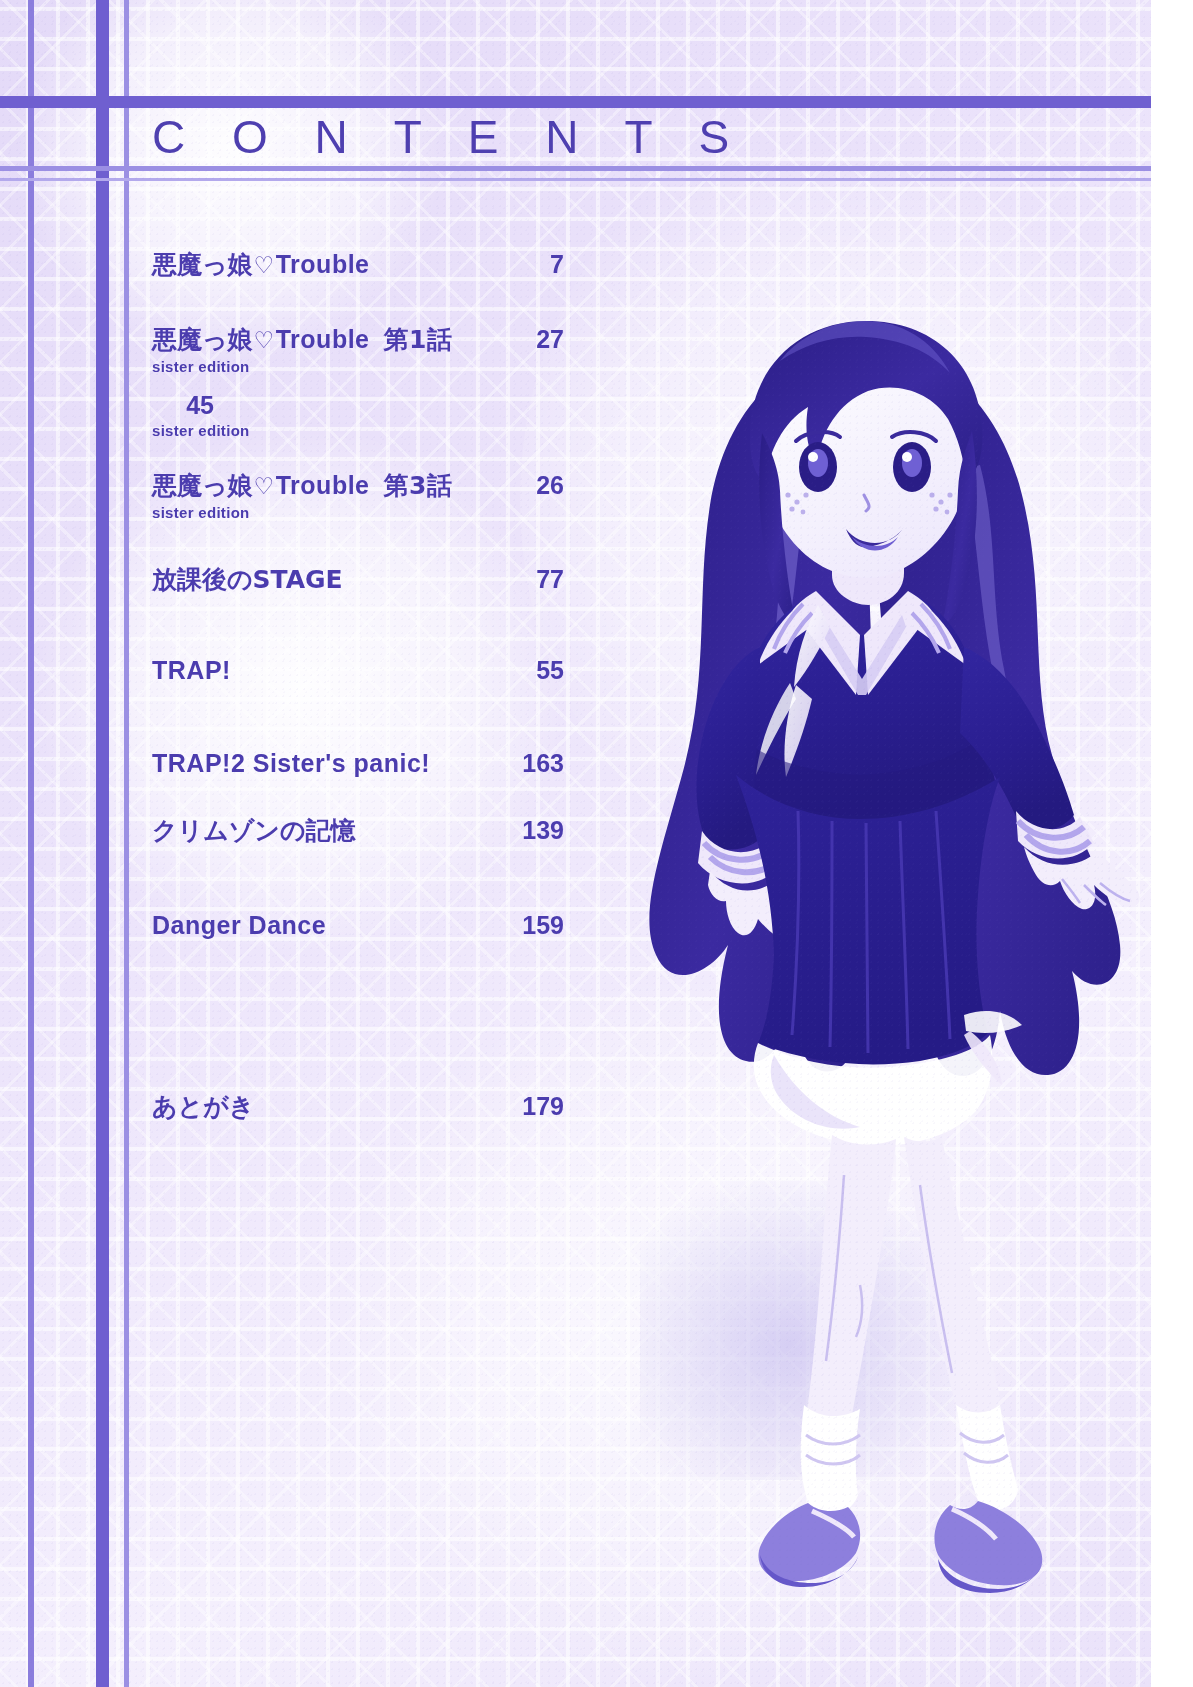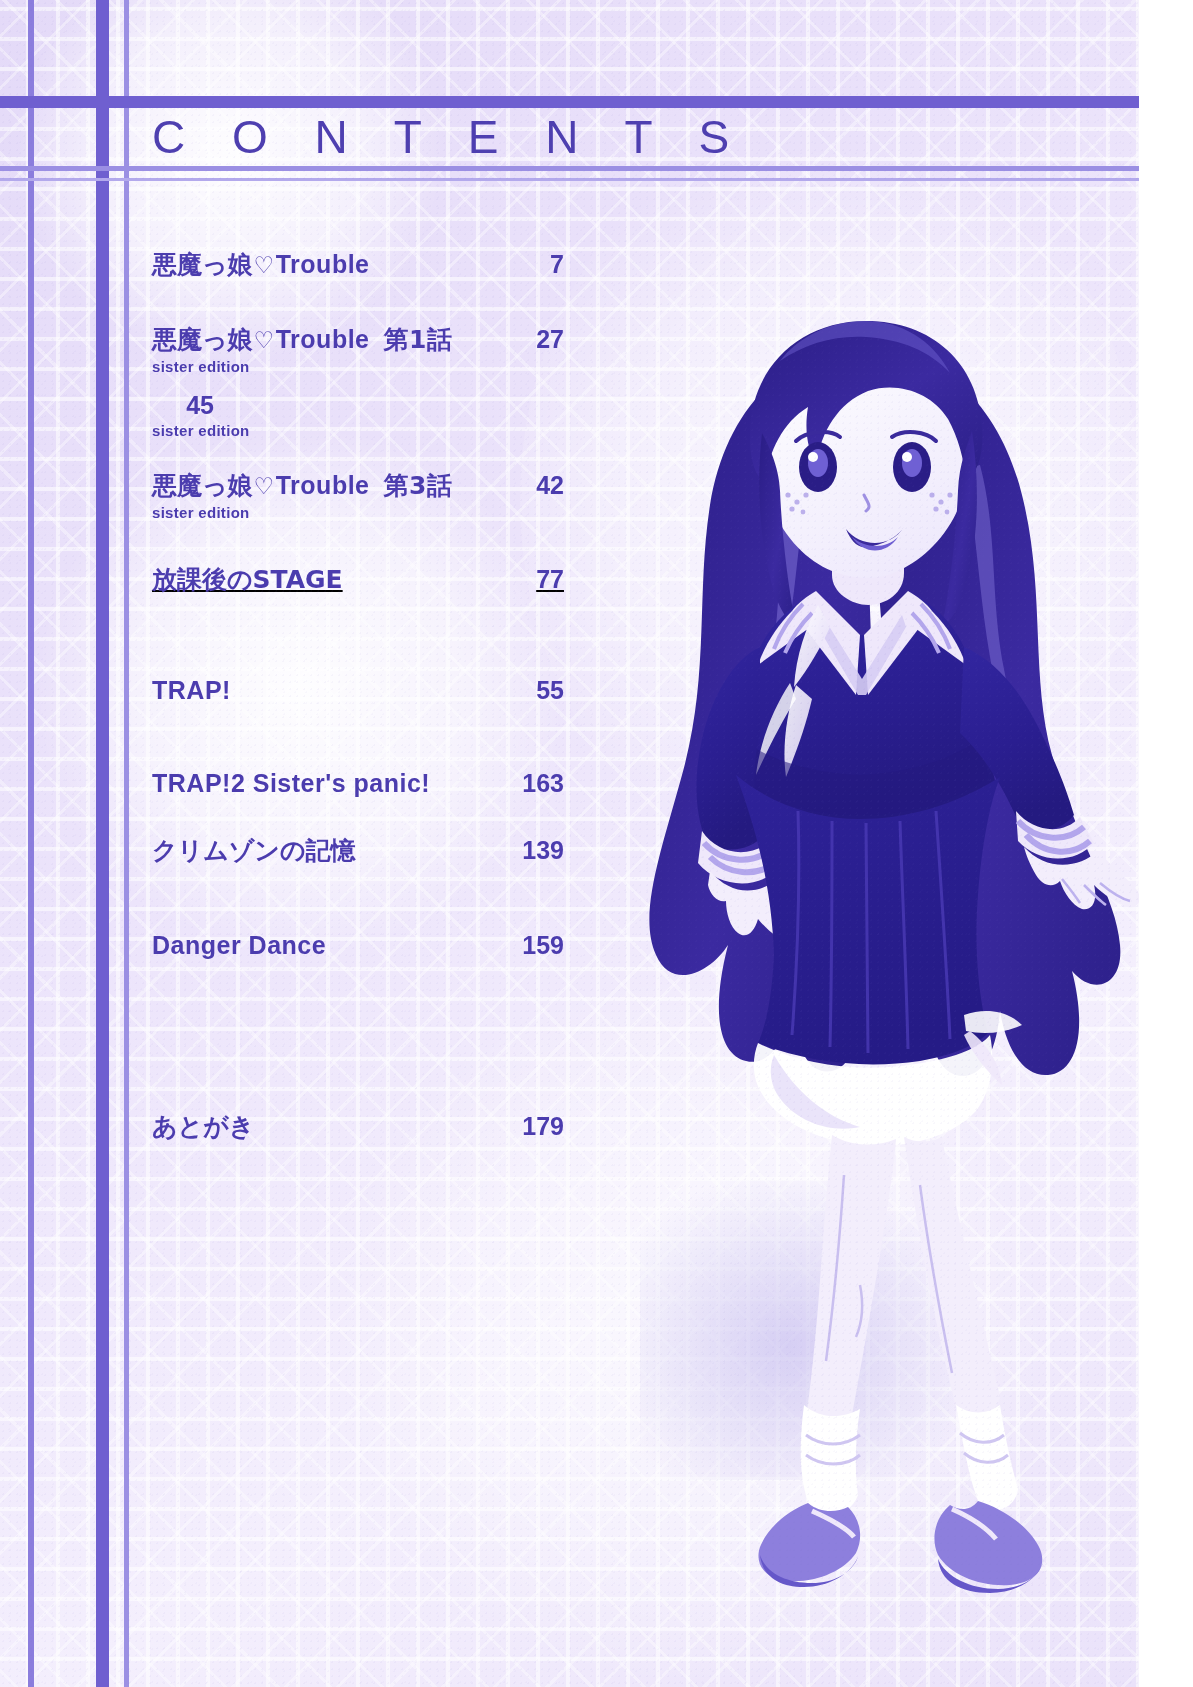--- a/index.html
+++ b/index.html
@@ -9,20 +9,21 @@
   }
   body {
     font-family: "Liberation Sans", sans-serif;
   }
   .page {
     position: relative;
     width: 1139px;
     height: 1687px;
     overflow: hidden;
     background: #e5e5e5;
+    padding-left: 12px;
   }
 
   
   .bg-base {
     position: absolute;
     inset: 0;
     background:
       repeating-linear-gradient(90deg,
         rgba(255,255,255,0.0) 0px,
         rgba(255,255,255,0.0) 26px,
@@ -419,26 +420,26 @@
         <div class="toc-page">45</div>
       </div>
       <div class="toc-sub">sister edition</div>
     </div>
 
     <div class="toc-row" style="margin-bottom:42px;">
       <div class="toc-main">
         <div class="toc-title">
           <span class="ja">悪魔っ娘</span><span class="heart">♡</span><span>Trouble</span><span class="ch">第3話</span>
         </div>
-        <div class="toc-page">42</div>
+        <div class="toc-page">26</div>
       </div>
       <div class="toc-sub">sister edition</div>
     </div>
 
-    <div class="toc-row" style="margin-bottom:80px;text-decoration:underline;">
+    <div class="toc-row" style="margin-bottom:60px;">
       <div class="toc-main">
         <div class="toc-title">
           <span class="ja">放課後のSTAGE</span>
         </div>
         <div class="toc-page">77</div>
       </div>
     </div>
 
     <div class="toc-row" style="margin-bottom:64px;">
       <div class="toc-main">

